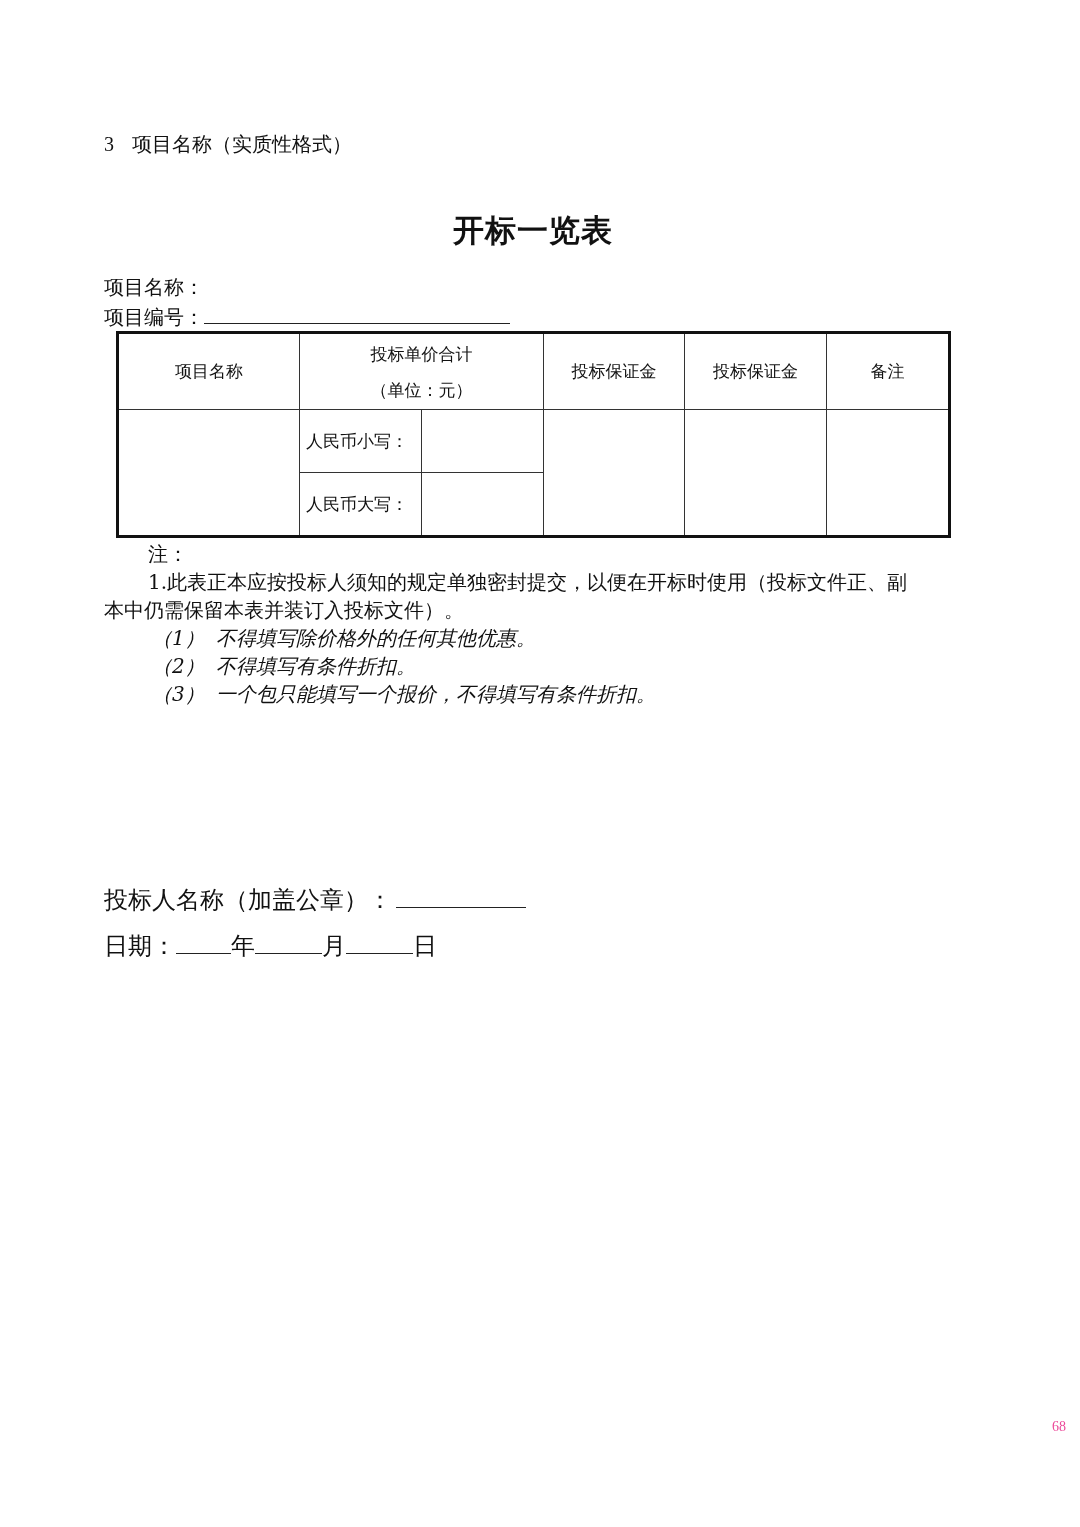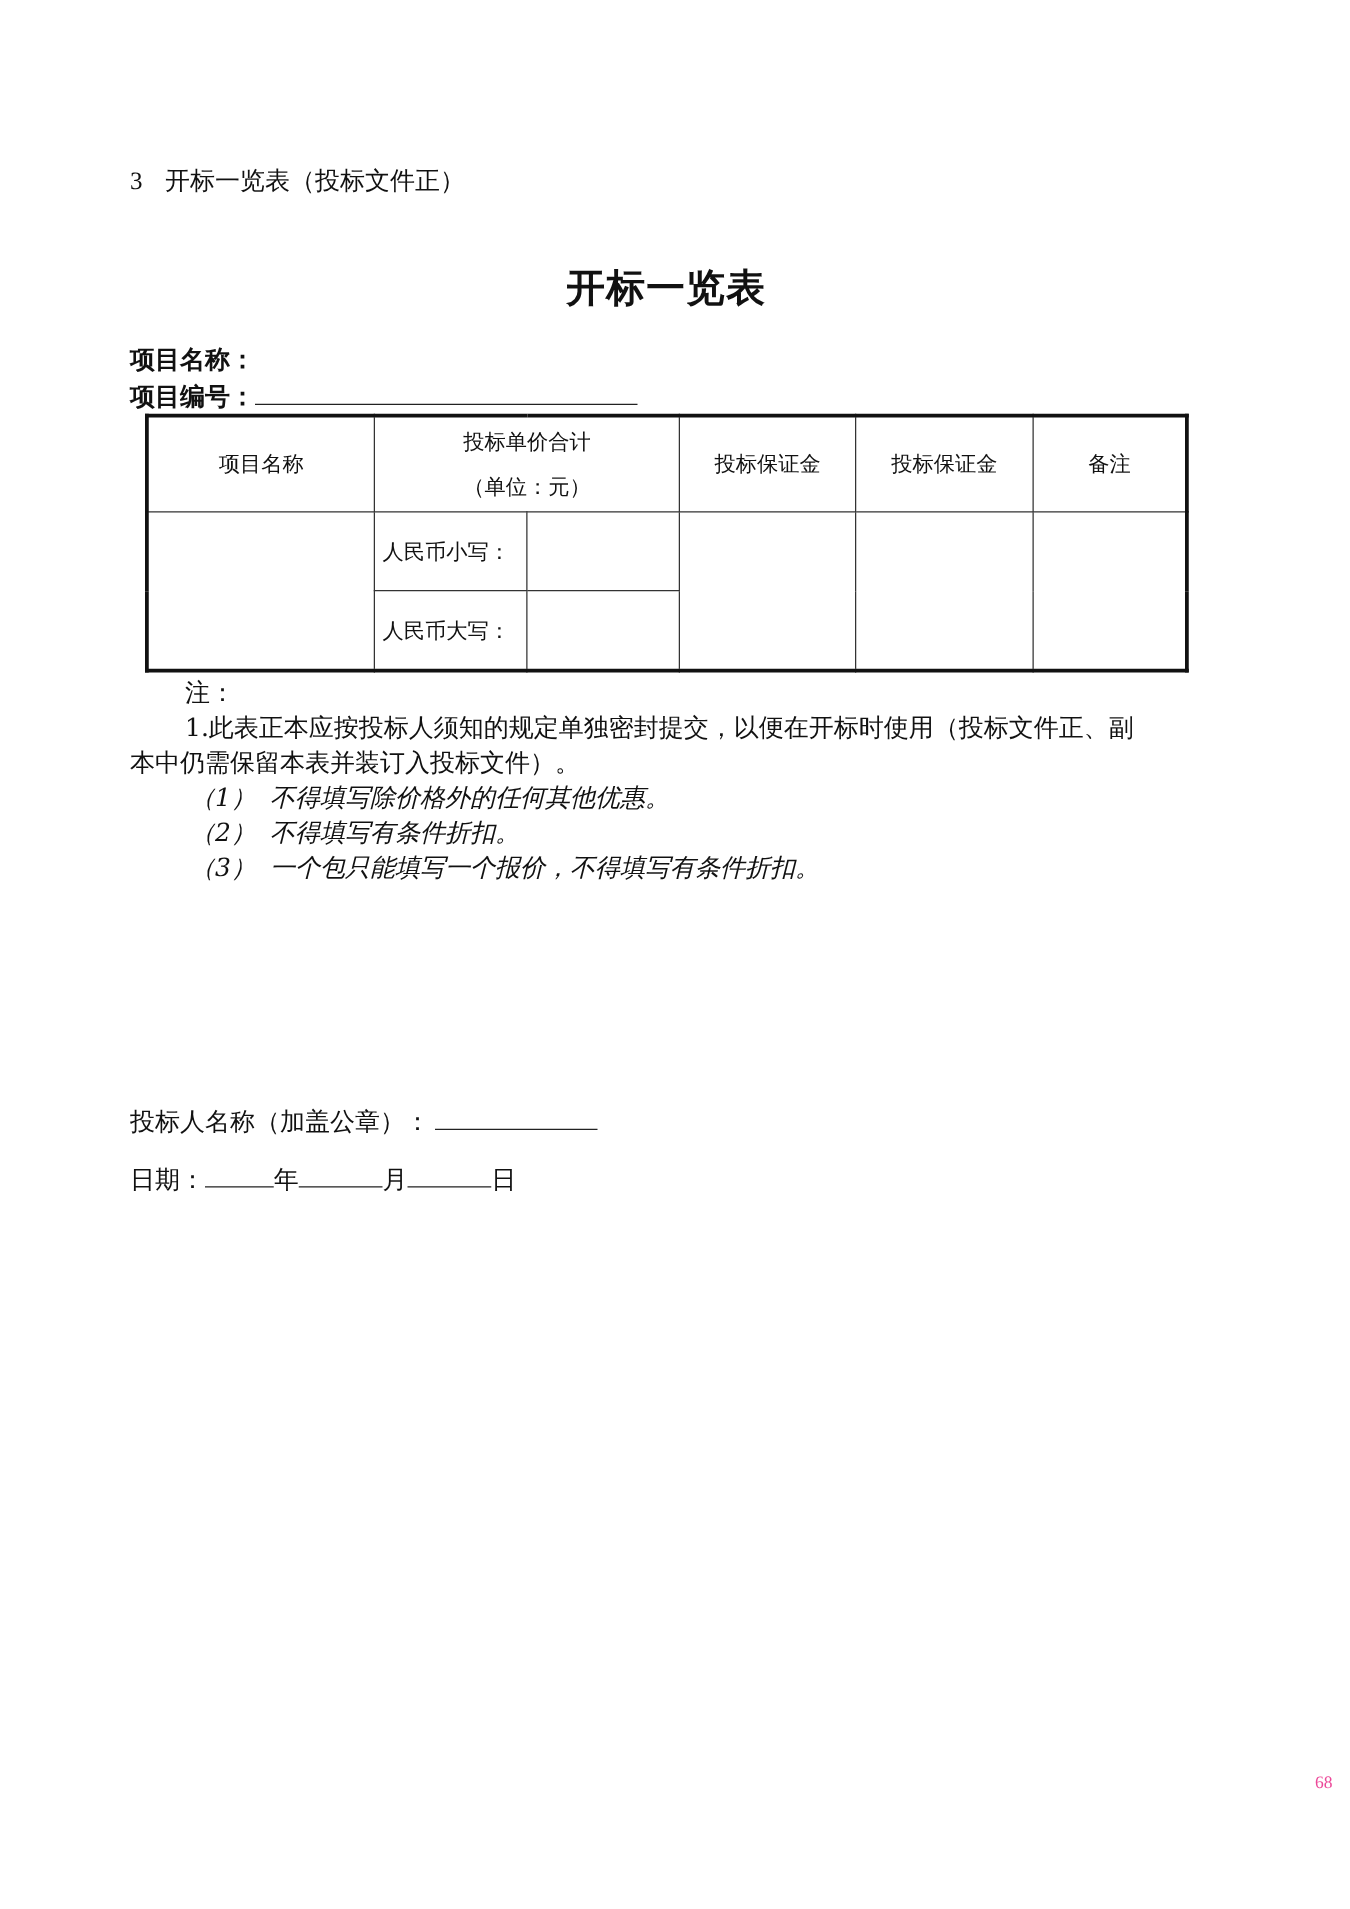--- a/index.html
+++ b/index.html
@@ -3,42 +3,42 @@
 <meta charset="utf-8">
 <style>
   html, body { margin: 0; padding: 0; background: #ffffff; }
   body { width: 1080px; height: 1527px; position: relative; overflow: hidden;
          font-family: "DejaVu Serif", "Liberation Serif", serif; color: #111; }
   .abs { position: absolute; white-space: nowrap; }
   .section-heading { left: 104px; top: 131px; font-size: 20px; }
   .section-heading .num { font-family: "Liberation Serif", serif; margin-right: 18px; }
   .doc-title { left: 0; width: 1066px; top: 210px; text-align: center; font-size: 31px; font-weight: bold;
                font-family: "DejaVu Sans", sans-serif; letter-spacing: 1px; }
-  .field { left: 104px; font-size: 20px; font-weight: bold; }
+  .field { left: 104px; font-size: 20px; }
   .field-line { display: inline-block; border-bottom: 1.5px solid #222; vertical-align: baseline; height: 18px; }
   table.bid-table { position: absolute; left: 116px; top: 331px; width: 835px; border-collapse: collapse;
                     border: 3px solid #111; font-size: 17px; }
   table.bid-table td { border: 1px solid #333; text-align: center; vertical-align: middle; padding: 0; }
   .hdr-row td { height: 75px; }
   .hdr-cell-2line { line-height: 36px; }
   .row-small td, .row-big td { height: 62px; }
   td.cur-label { text-align: left !important; padding-left: 6px !important; }
   .notes { left: 104px; top: 540px; font-size: 20px; line-height: 28px; white-space: normal; width: 870px; }
   .notes .ind { padding-left: 44px; }
   .notes .item { padding-left: 48px; font-style: italic; }
   .notes .item .k { display: inline-block; width: 64px; }
-  .sign { left: 104px; font-size: 20px; text-align: center; }
+  .sign { left: 104px; font-size: 24px; text-align: center; }
   .page-number { left: 0; width: 1066px; top: 1419px; text-align: right; font-size: 14px; color: #ec4899;
                  font-family: "Liberation Serif", serif; }
 </style>
 </head>
 <body>
 
 <div class="abs section-heading">
-  <span class="num">3</span><span>开标一览表（投标文件正）</span>
+  <span class="num">3</span><span>项目名称（实质性格式）</span>
 </div>
 
 <div class="abs doc-title">开标一览表</div>
 
 <div class="abs field" style="top:274px;">
   <span>项目名称：</span><span></span>
 </div>
 
 <div class="abs field" style="top:304px;">
   <span>项目编号：</span><span class="field-line" style="width:306px;"><span></span></span>

